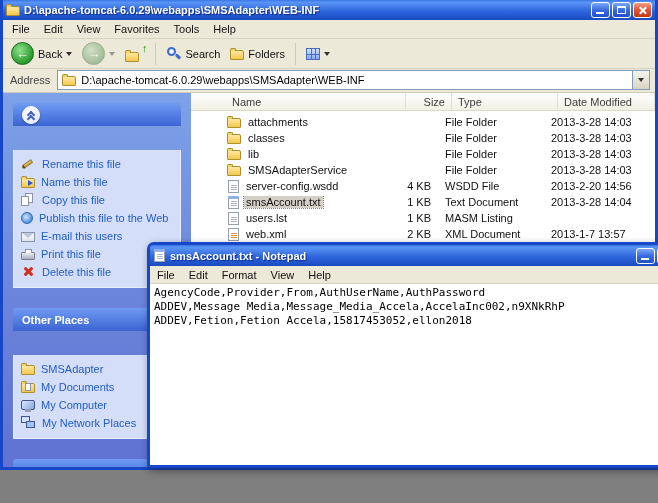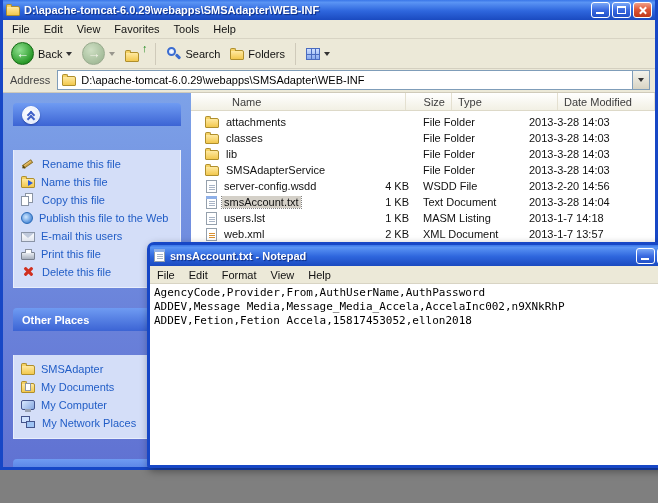--- a/index.html
+++ b/index.html
@@ -77,21 +77,21 @@
 
   
   .filearea { flex: 1; display: flex; flex-direction: column; background: #fff; min-width: 0; }
   .list-header { display: flex; height: 18px; flex: 0 0 18px; color: #3c3c3c;
     background: linear-gradient(#ffffff, #f2f0e4); border-bottom: 1px solid #ddd9c8; padding-left: 35px; }
   .hcol { display: flex; align-items: center; padding: 0 6px; border-right: 1px solid #e4e0d0; }
   .c-name { width: 180px; } .c-size { width: 46px; } .c-type { width: 106px; } .c-date { flex: 1; }
   .hcol.c-size { justify-content: flex-end; }
   .rows { padding-top: 3px; }
   .file-row { display: flex; align-items: center; height: 16px; color: #111; }
-  .cell.c-name { display: flex; align-items: center; gap: 5px; padding-left: 14px; overflow: hidden; }
+  .cell.c-name { display: flex; align-items: center; gap: 5px; padding-left: 14px; overflow: hidden; margin-left: 22px; }
   .cell.c-size { text-align: right; padding-right: 8px; }
   .cell.c-type { padding-left: 6px; }
   .cell.c-date { padding-left: 6px; }
   .nm { padding: 0 2px; white-space: nowrap; }
   .file-row.selected .nm { background: #d4d0c8; outline: 1px dotted #808080; }
 
   
   .notepad { position: absolute; left: 147px; top: 242px; width: 556px; height: 226px;
     display: flex; flex-direction: column; background: #1d4ed8;
     border: 3px solid #1747c6; border-radius: 7px 7px 3px 3px;
@@ -375,21 +375,20 @@
     <span class="cell c-type">Text Document</span>
     <span class="cell c-date">2013-3-28 14:04</span>
   </div>
             <div class="file-row">
     <span class="cell c-name">
       <i class="ic ic-lst"></i>
       <span class="nm">users.lst</span>
     </span>
     <span class="cell c-size">1 KB</span>
     <span class="cell c-type">MASM Listing</span>
-    <span class="cell c-date">2013-1-7 14:18</span>
   </div>
             <div class="file-row">
     <span class="cell c-name">
       <i class="ic ic-xml"></i>
       <span class="nm">web.xml</span>
     </span>
     <span class="cell c-size">2 KB</span>
     <span class="cell c-type">XML Document</span>
     <span class="cell c-date">2013-1-7 13:57</span>
   </div>

